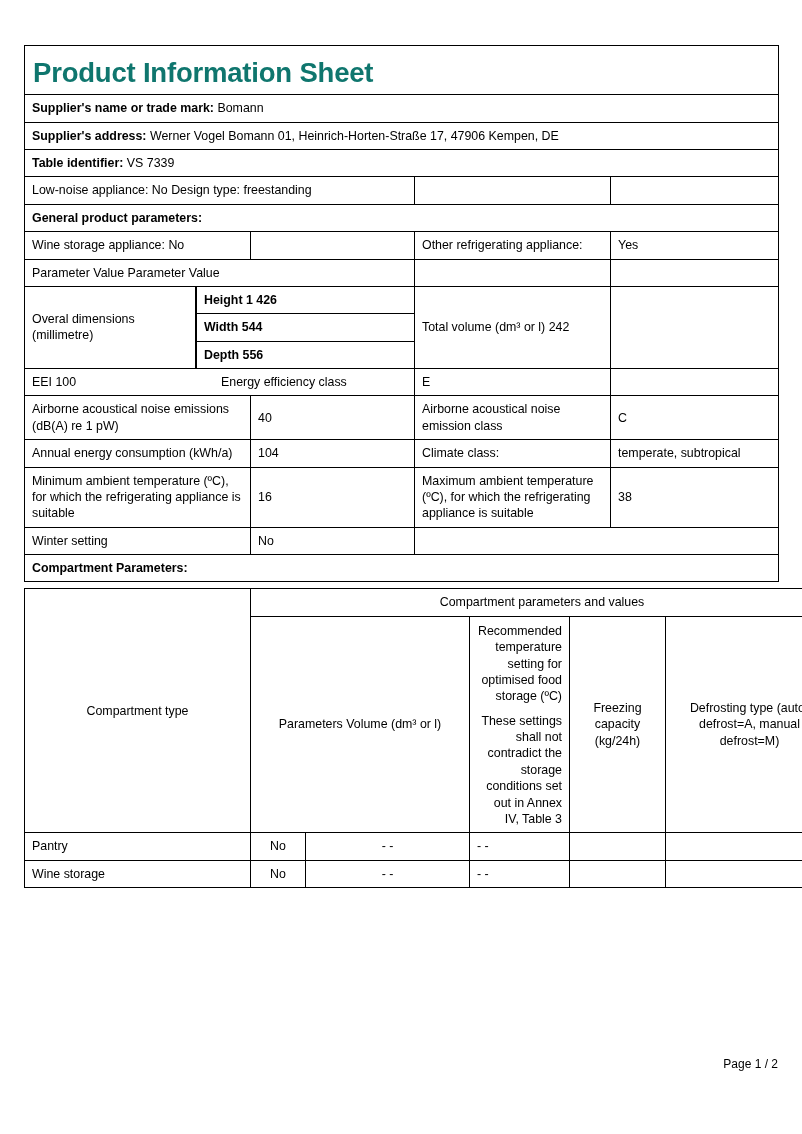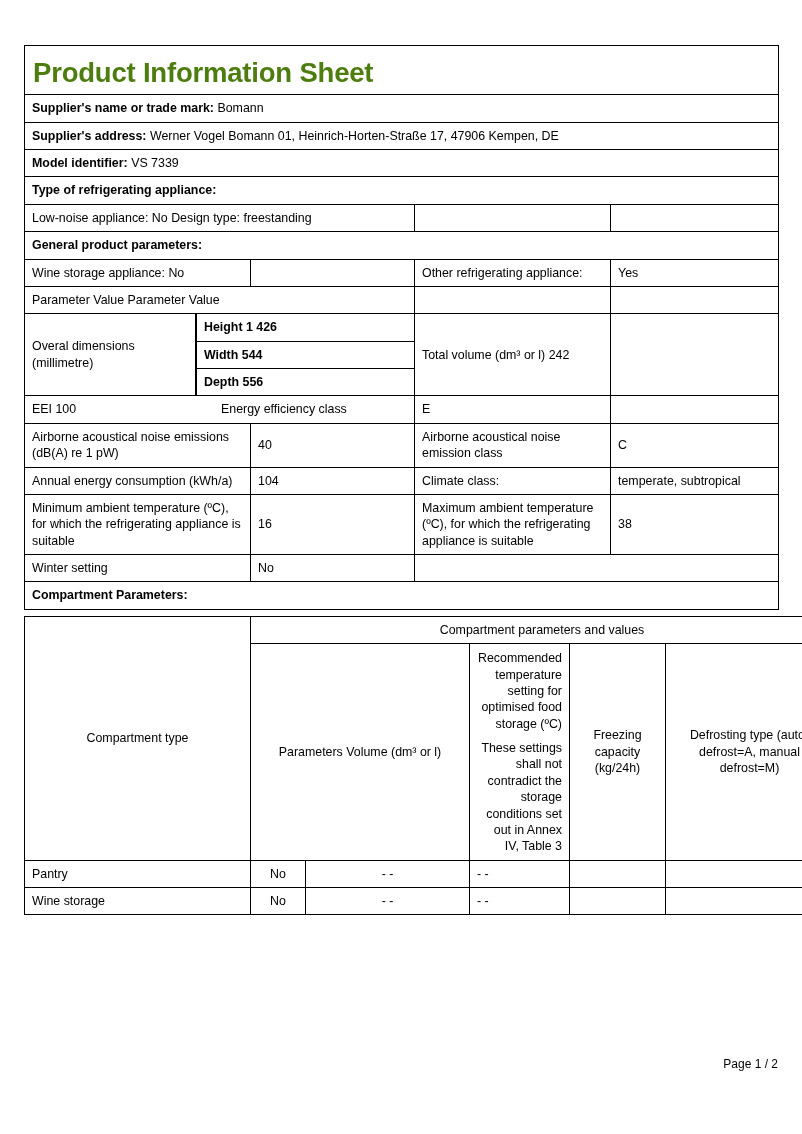--- a/index.html
+++ b/index.html
@@ -39,21 +39,21 @@
     line-height: 1.32;
     vertical-align: middle;
     word-wrap: break-word;
   }
   .title-cell {
     border: 1px solid #000000;
     border-bottom: none !important;
     padding: 12px 8px 6px 8px !important;
   }
   .title {
-    color: #4d7c0f;
+    color: #0f766e;
     font-size: 27.5px;
     font-weight: bold;
     letter-spacing: -0.2px;
     line-height: 1.1;
   }
   .intro-cell {
     border-top: none !important;
     padding: 4px 8px 10px 8px !important;
   }
   .intro {
@@ -147,28 +147,25 @@
 
       <tr>
         <td colspan="6">
           <span class="bold">Supplier's address:</span>
           <span>Werner Vogel Bomann 01, Heinrich-Horten-Straße 17, 47906 Kempen, DE</span>
         </td>
       </tr>
 
       <tr>
         <td colspan="6">
-          <span class="bold">Model identifier:</span>
+          <span class="bold">Table identifier:</span>
           <span>VS 7339</span>
         </td>
       </tr>
 
-      <tr>
-        <td colspan="6" class="sect">Type of refrigerating appliance:</td>
-      </tr>
 
       <tr>
         <td colspan="3">Low-noise appliance: No Design type: freestanding</td>
         <td colspan="2"></td>
         <td></td>
       </tr>
 
       <tr>
         <td colspan="6" class="sect">General product parameters:</td>
       </tr>

